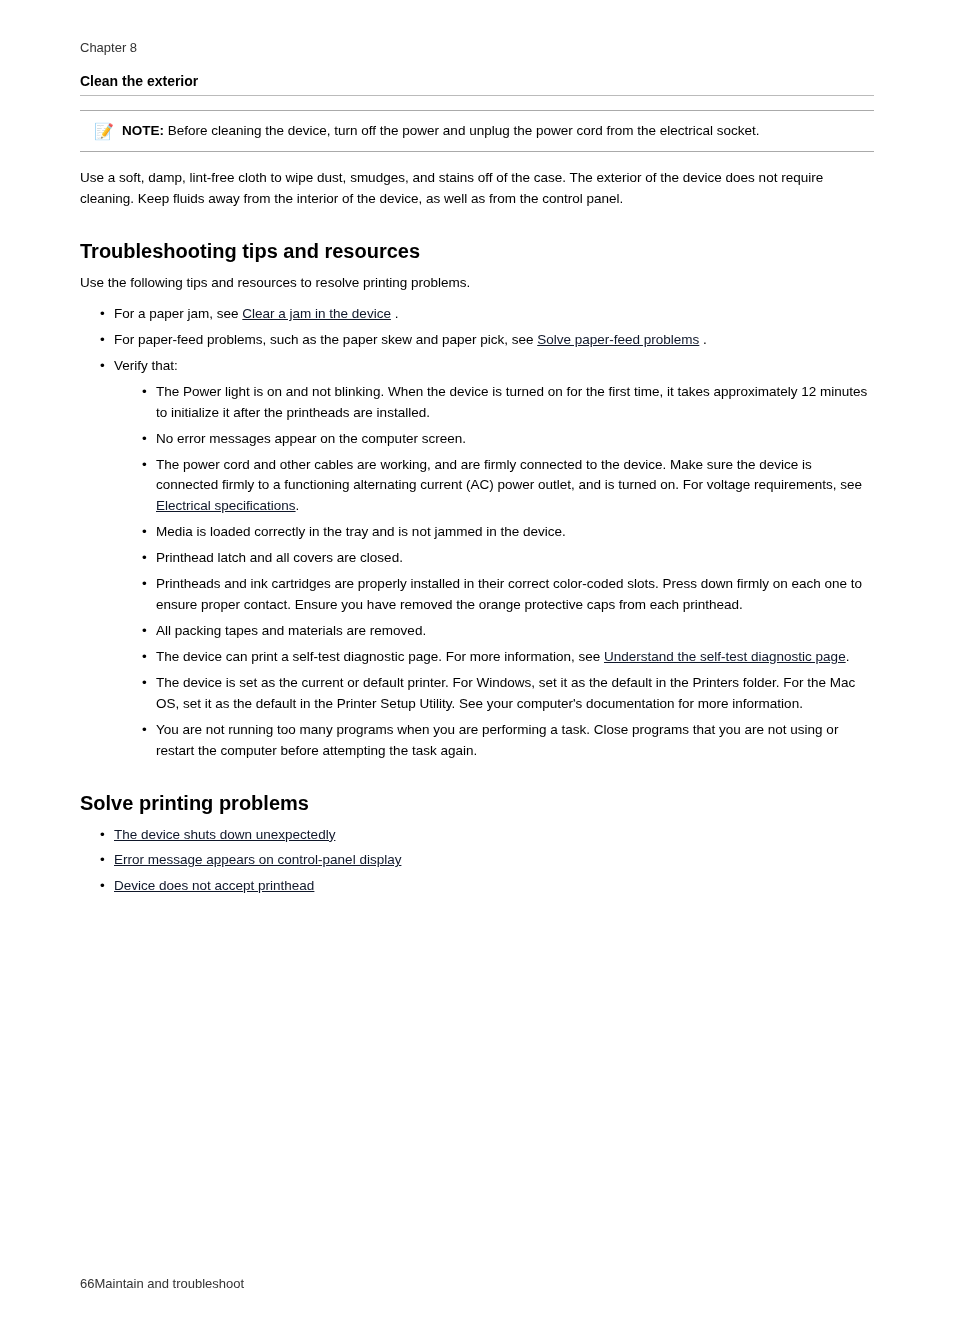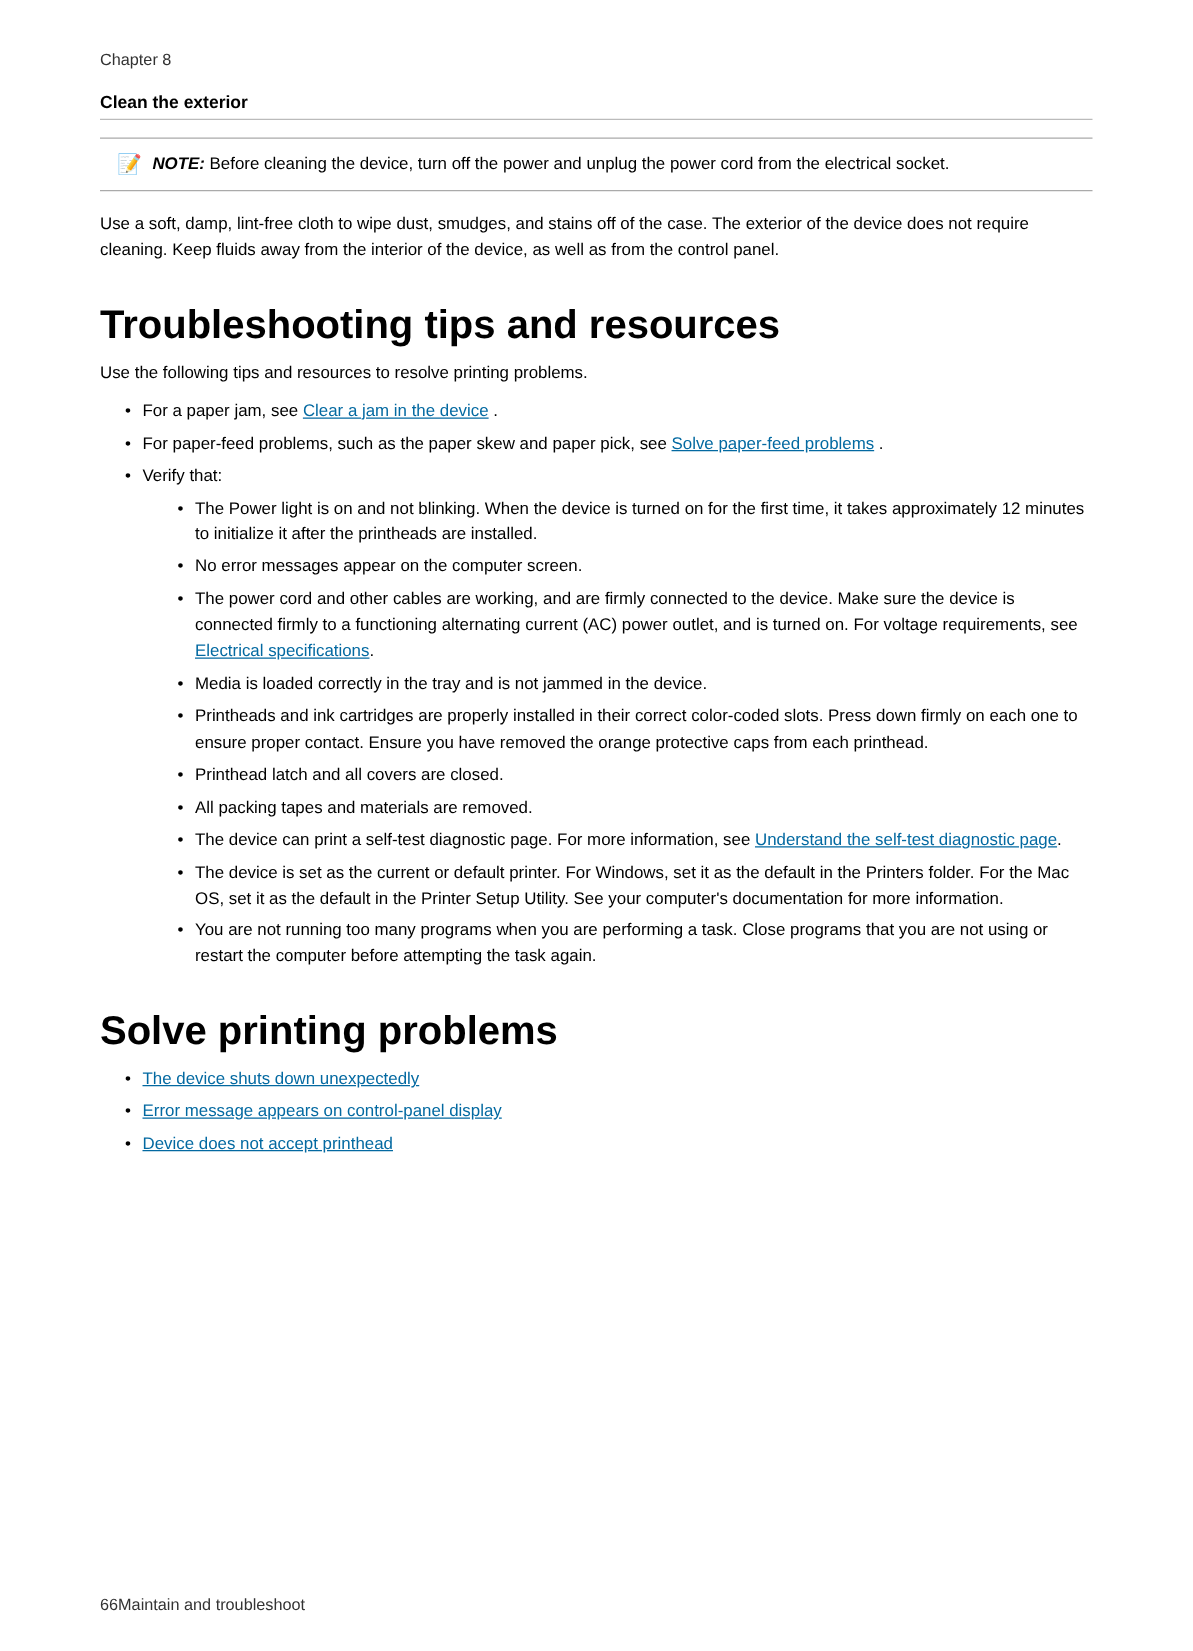--- a/index.html
+++ b/index.html
@@ -50,30 +50,29 @@
       flex-shrink: 0;
     }
 
     .note-text {
       font-size: 13.5px;
       line-height: 1.5;
     }
 
     .note-text strong {
       font-weight: bold;
-      font-style: italic;
     }
 
     .body-para {
       font-size: 13.5px;
       line-height: 1.55;
     }
 
     .main-section-heading {
-      font-size: 32px;
+      font-size: 20px;
       font-weight: bold;
       margin-top: 30px;
       margin-bottom: 10px;
       border-bottom: none;
     }
 
     .intro-para {
       font-size: 13.5px;
       line-height: 1.55;
       margin-bottom: 10px;
@@ -117,21 +116,21 @@
     }
 
     ul.sub-level > li::before {
       content: "•";
       position: absolute;
       left: 0;
       top: 0;
     }
 
     a.doc-link {
-      color: #0369a1;
+      color: #0f172a;
       text-decoration: underline;
       cursor: pointer;
     }
 
     .footer {
       position: fixed;
       bottom: 30px;
       left: 80px;
       right: 80px;
       display: flex;
@@ -195,22 +194,22 @@
         <span>.</span>
       </li>
 
       <li>
         <span>Verify that:</span>
         <ul class="sub-level">
           <li>The Power light is on and not blinking. When the device is turned on for the first time, it takes approximately 12 minutes to initialize it after the printheads are installed.</li>
           <li>No error messages appear on the computer screen.</li>
           <li>The power cord and other cables are working, and are firmly connected to the device. Make sure the device is connected firmly to a functioning alternating current (AC) power outlet, and is turned on. For voltage requirements, see <a class="doc-link" href="#">Electrical specifications</a>.</li>
           <li>Media is loaded correctly in the tray and is not jammed in the device.</li>
+          <li>Printhead latch and all covers are closed.</li>
           <li>Printheads and ink cartridges are properly installed in their correct color-coded slots. Press down firmly on each one to ensure proper contact. Ensure you have removed the orange protective caps from each printhead.</li>
-          <li>Printhead latch and all covers are closed.</li>
           <li>All packing tapes and materials are removed.</li>
           <li>The device can print a self-test diagnostic page. For more information, see <a class="doc-link" href="#">Understand the self-test diagnostic page</a>.</li>
           <li>The device is set as the current or default printer. For Windows, set it as the default in the Printers folder. For the Mac OS, set it as the default in the Printer Setup Utility. See your computer's documentation for more information.</li>
           <li>You are not running too many programs when you are performing a task. Close programs that you are not using or restart the computer before attempting the task again.</li>
         </ul>
       </li>
     </ul>
   </div>
 
   <div>

